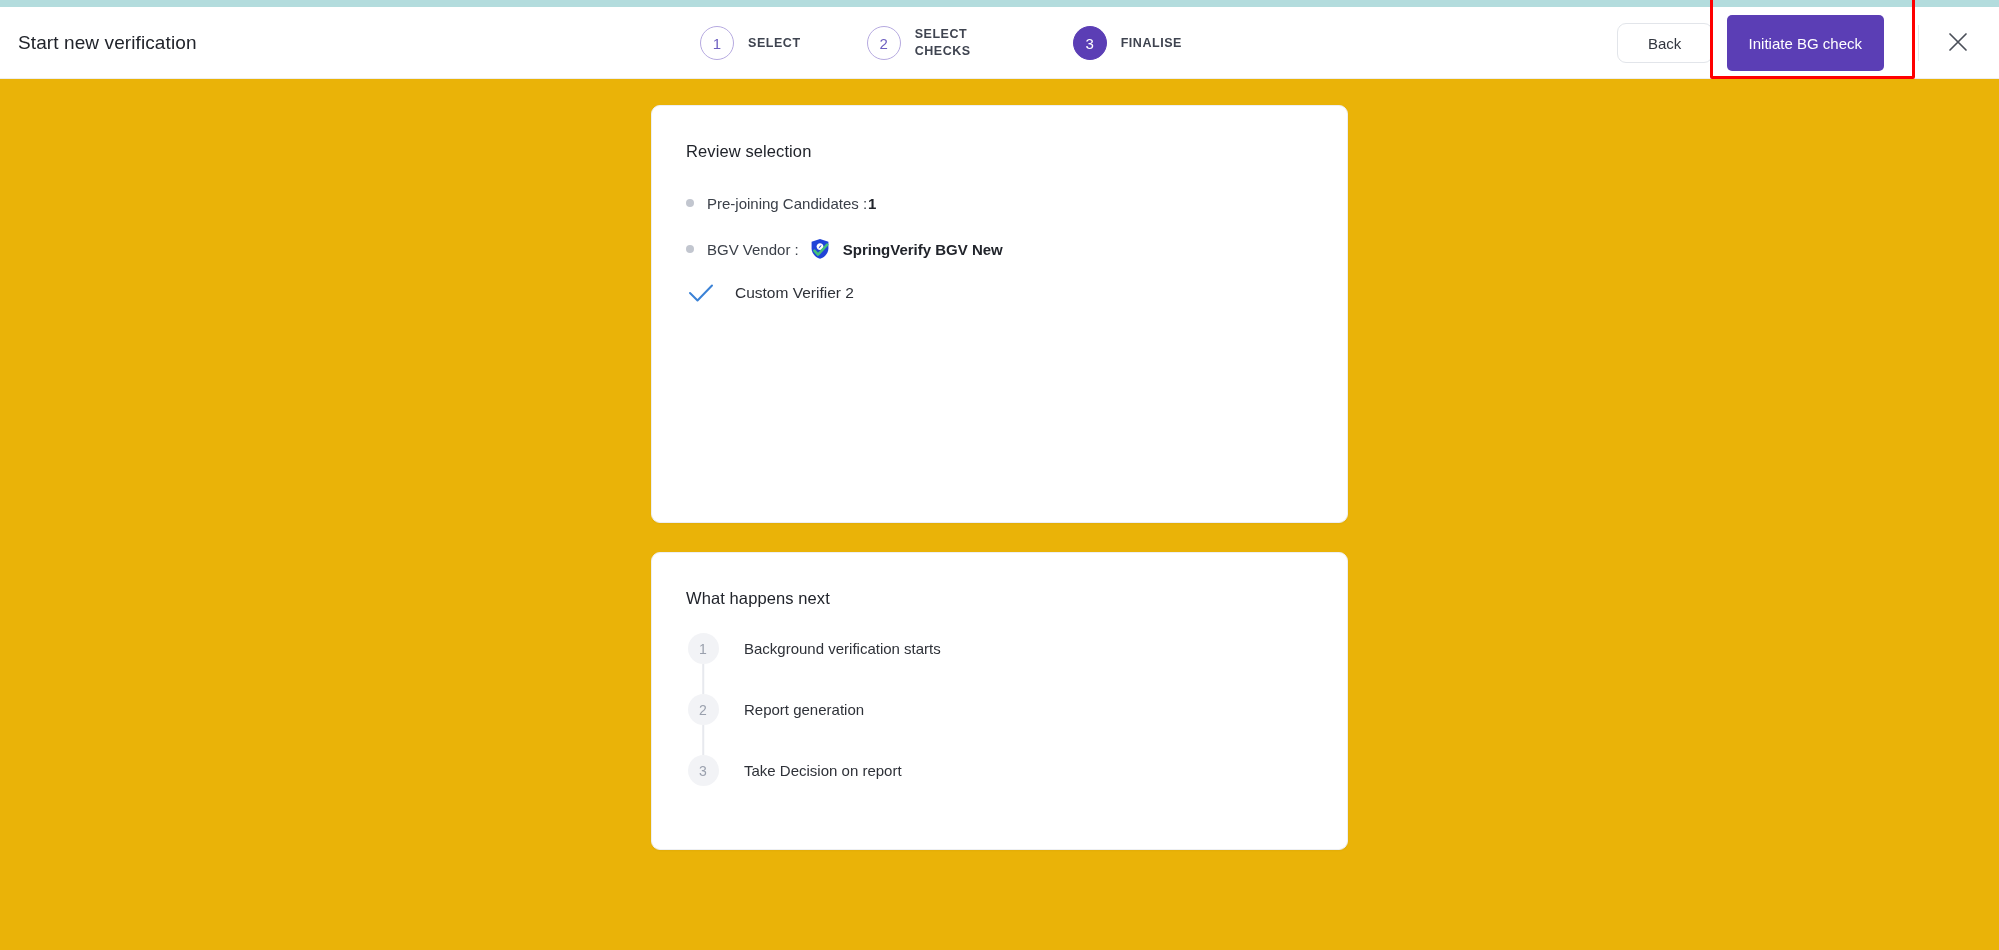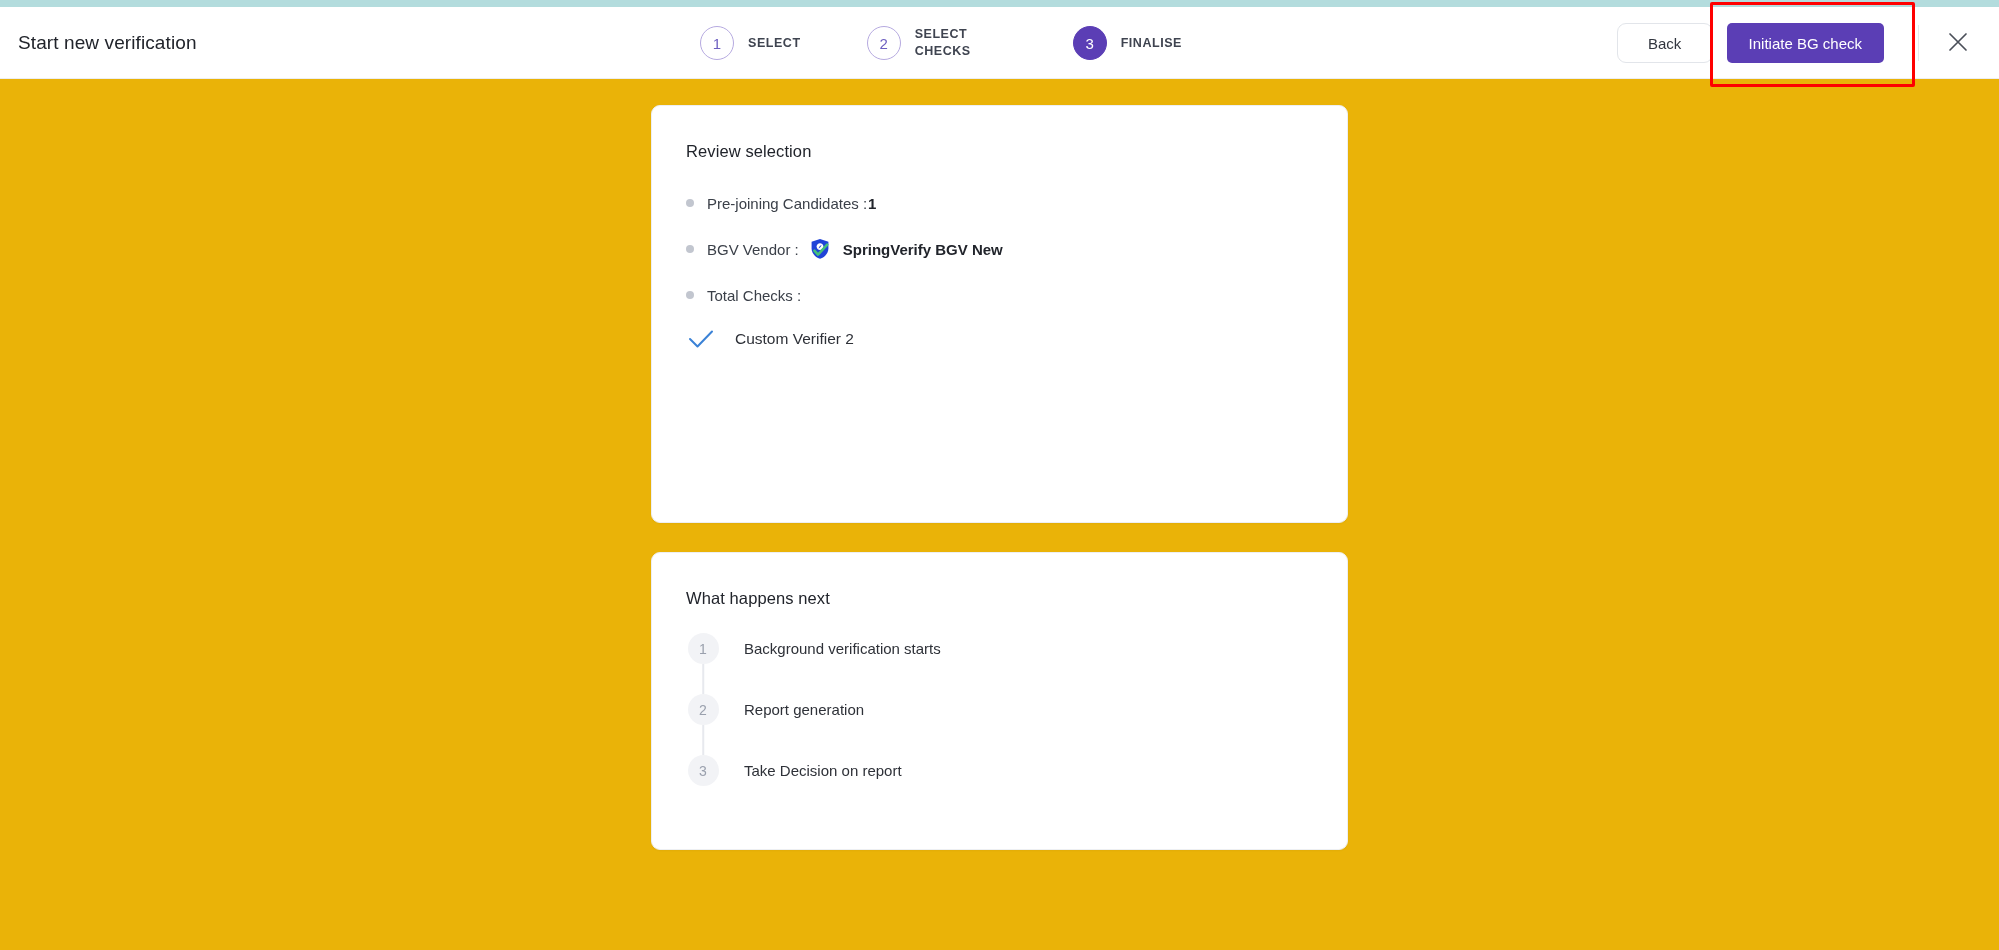--- a/index.html
+++ b/index.html
@@ -117,21 +117,21 @@
     color: #32363f;
     cursor: pointer;
   }
 
   .primary-wrap {
     position: relative;
     margin-left: 14px;
   }
 
   .btn-primary {
-    height: 40px;
+    height: 56px;
     padding: 0 22px;
     background: #5b3eb5;
     border: none;
     border-radius: 5px;
     font-family: inherit;
     font-size: 15px;
     color: #ffffff;
     cursor: pointer;
     white-space: nowrap;
   }
@@ -403,25 +403,20 @@
           <svg width="24" height="24" viewBox="0 0 24 24" fill="none">
             <path d="M12 1.9 L20.4 4.8 V11.3 C20.4 16.2 16.9 20.3 12 21.8 C7.1 20.3 3.6 16.2 3.6 11.3 V4.8 Z" fill="#1f43d8"></path>
             <path d="M12 6.2 C13.9 6.2 15.4 7.7 15.4 9.6 C15.4 11.5 13.9 13 12 13 C10.1 13 8.6 11.5 8.6 9.6 C8.6 7.7 10.1 6.2 12 6.2 Z" fill="#ffffff"></path>
             <path d="M13.6 7.9 C13.0 9.9 11.6 11.0 10.6 11.5 C10.9 9.5 12.3 8.3 13.6 7.9 Z" fill="#1f43d8"></path>
             <path d="M6.4 13.6 L10.0 17.6 L19.2 7.6" stroke="#45c17a" stroke-width="2.6" stroke-linecap="round" stroke-linejoin="round" fill="none"></path>
           </svg>
         </span>
         <span class="vendor-name">SpringVerify BGV New</span>
       </div>
 
-      <div class="review-row">
-        <span class="bullet"></span>
-        <span class="review-label">Total Checks :</span>
-        <span class="review-value"></span>
-      </div>
 
       <div class="check-row">
         <span class="check-icon">
           <svg width="26" height="20" viewBox="0 0 26 20" fill="none">
             <path d="M2 10 L9.5 17.5 L24 2.5" stroke="#3b82d6" stroke-width="2" stroke-linecap="round" stroke-linejoin="round"></path>
           </svg>
         </span>
         <span class="check-label">Custom Verifier 2</span>
       </div>
 

